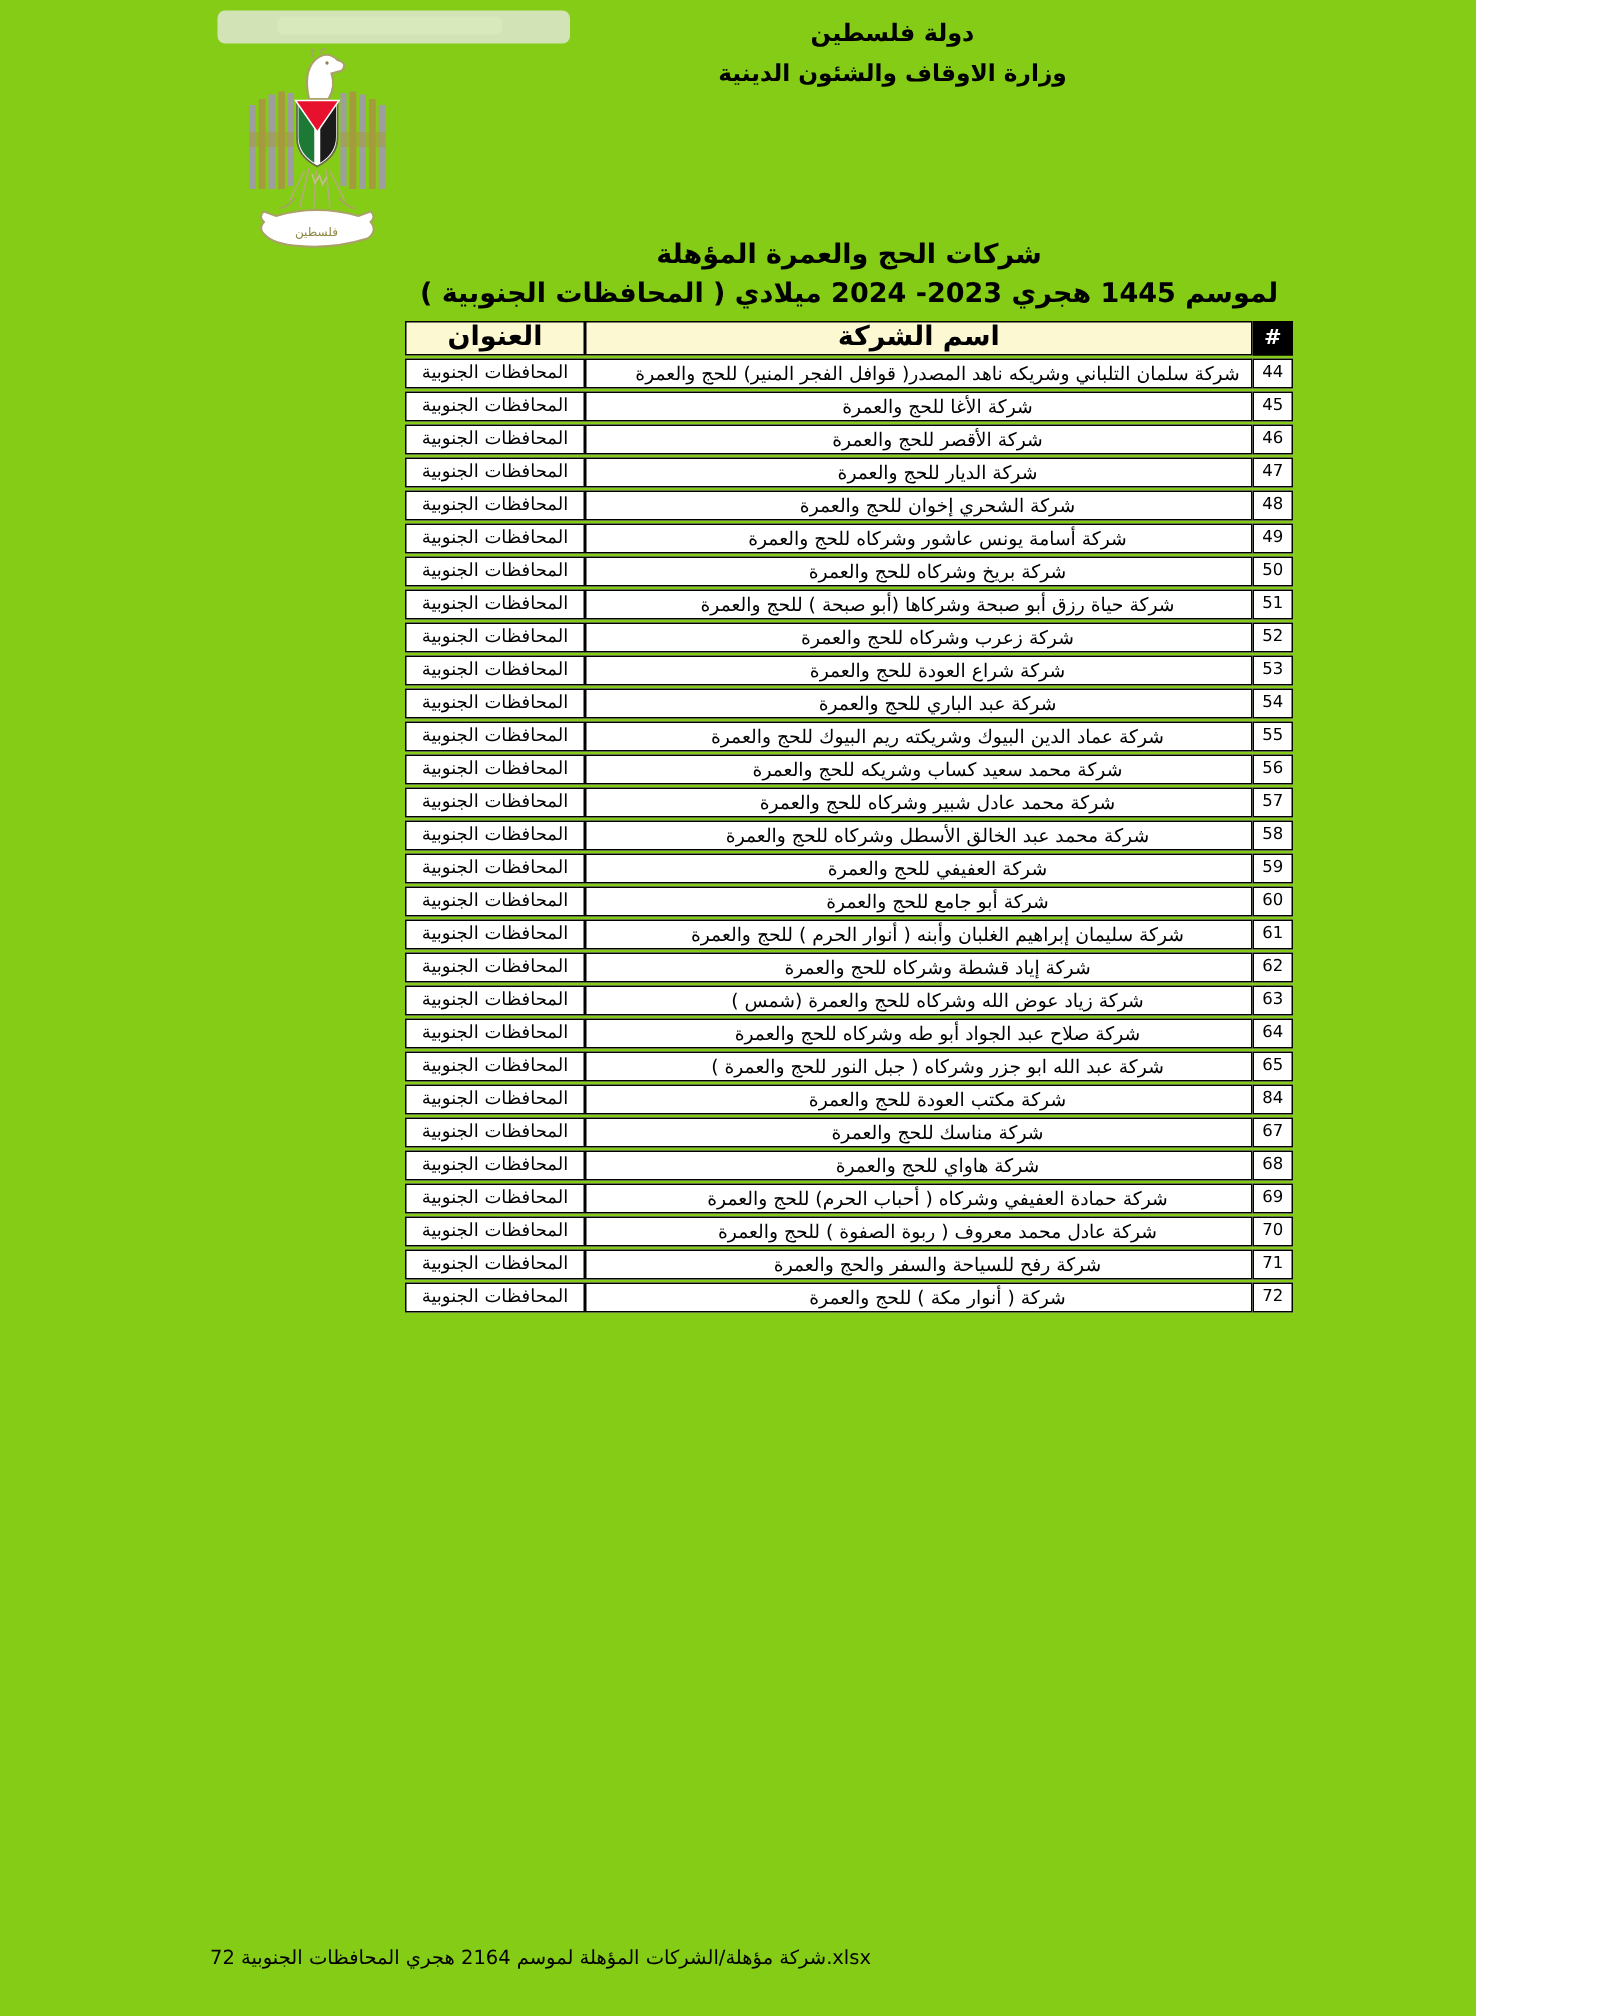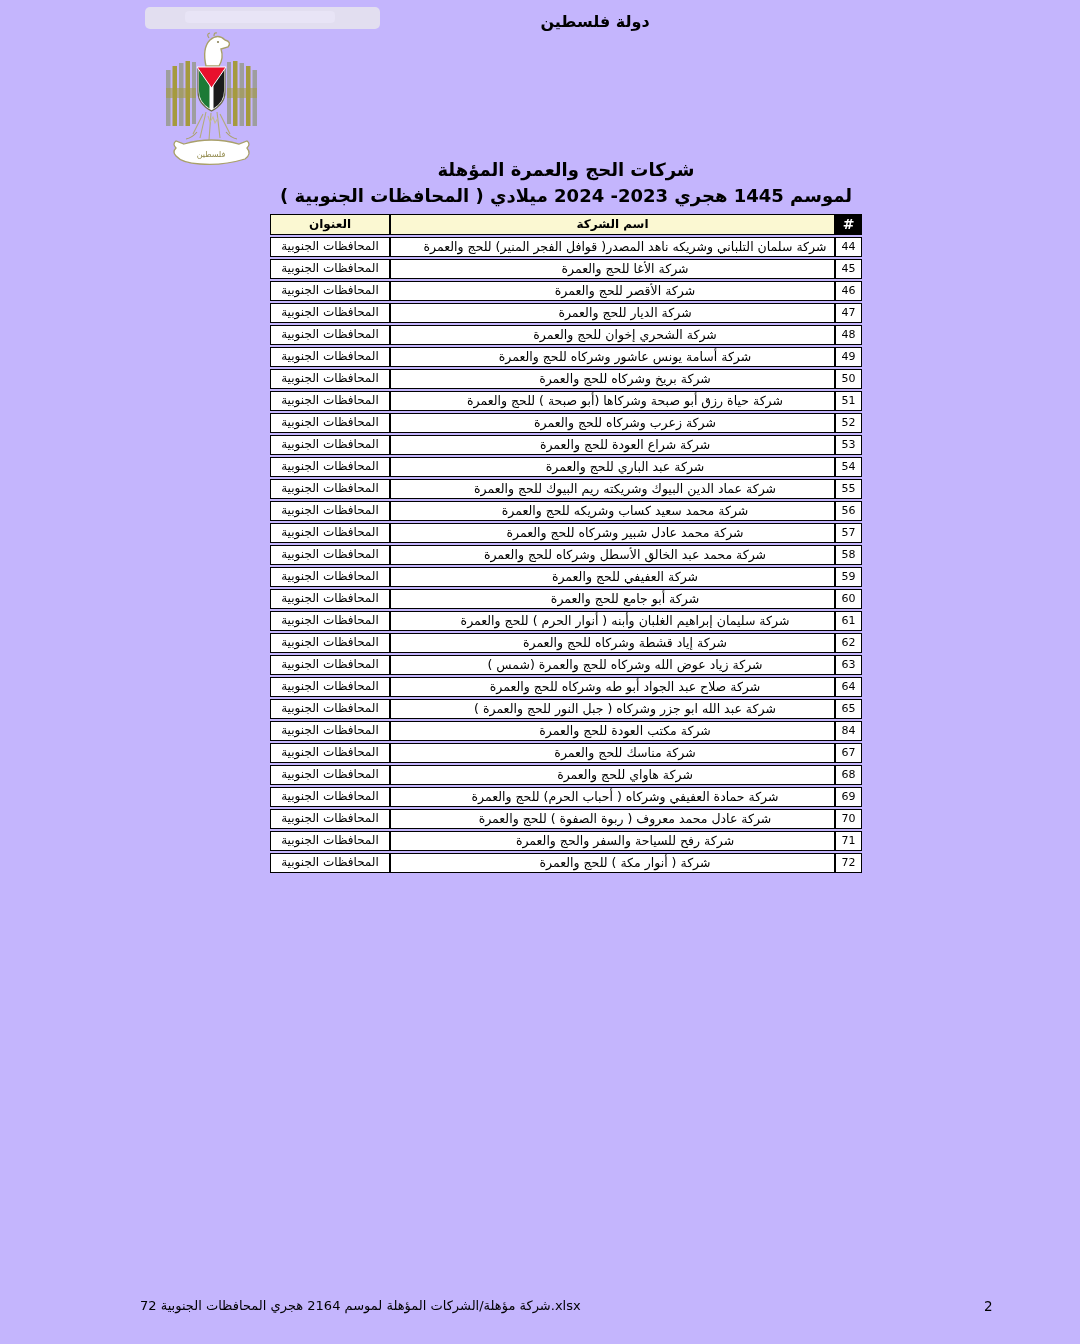--- a/index.html
+++ b/index.html
@@ -1,20 +1,20 @@
 <!DOCTYPE html>
 <html lang="ar"><head>
 <meta charset="utf-8">
 <style>
   html,body{margin:0;padding:0;}
   body{
     width:1080px;height:1344px;background:#ffffff;color:#000;
     font-family:"DejaVu Sans",sans-serif;
   }
-  .page{position:relative;width:1080px;height:1344px;overflow:hidden;background:#c4b5fd;}
+  .page{position:relative;width:984px;height:1344px;overflow:hidden;background:#84cc16;}
 
   
   .smudge{position:absolute;left:145px;top:7px;width:235px;height:22px;
     background:#ececec;border-radius:5px;opacity:.75;}
   .smudge .s2{position:absolute;left:40px;top:4px;width:150px;height:12px;background:#f4f4f4;border-radius:4px;}
 
   
   .gov-header{position:absolute;left:280px;top:12px;width:630px;text-align:center;direction:rtl;}
   .gov-line1{font-size:16px;font-weight:600;letter-spacing:.2px;}
   .gov-line2{font-size:15.5px;font-weight:600;margin-top:9px;}
@@ -28,21 +28,21 @@
   
   table.doc-table{
     position:absolute;left:270px;top:212px;width:592px;direction:rtl;
     border-collapse:separate;border-spacing:0 2px;table-layout:fixed;
   }
   .doc-table th,.doc-table td{
     border:1.5px solid #000;height:18px;padding:0 2px;overflow:hidden;
     text-align:center;vertical-align:middle;font-size:12.5px;line-height:1.15;
     white-space:nowrap;background:#fff;
   }
-  .doc-table th{font-weight:700;font-size:12px;height:19px;}
+  .doc-table th{font-weight:700;font-size:18px;height:19px;}
   .doc-table th.hdr-yellow{background:#FBF8D2;}
   .doc-table th.hdr-num{background:#000;color:#fff;font-size:14px;}
   .doc-table td.cell-num{font-size:11px;}
   .doc-table td.cell-name{font-size:12.5px;padding-left:27px;}
   .doc-table td.cell-addr{font-size:12px;}
   col.c-num{width:27px;}
   col.c-name{width:445px;}
   col.c-addr{width:120px;}
 
   
@@ -54,20 +54,21 @@
 <body>
 
 <div class="page">
 
   <div class="smudge">
       <div class="s2"></div>
     </div>
 
   <div class="gov-header">
     <div class="gov-line1">دولة فلسطين</div>
+    <div class="gov-line2">وزارة الاوقاف والشئون الدينية</div>
   </div>
 
   <svg class="logo" viewBox="0 0 99 136" xmlns="http://www.w3.org/2000/svg">
 
     <g>
       <rect x="4" y="38" width="4.5" height="56" fill="#9e9e9e"></rect>
       <rect x="10.5" y="34" width="4.5" height="60" fill="#a59a3e"></rect>
       <rect x="17" y="31" width="4.5" height="63" fill="#9e9e9e"></rect>
       <rect x="23.5" y="29" width="4.5" height="65" fill="#a59a3e"></rect>
       <rect x="30" y="30" width="4" height="62" fill="#9e9e9e"></rect>

